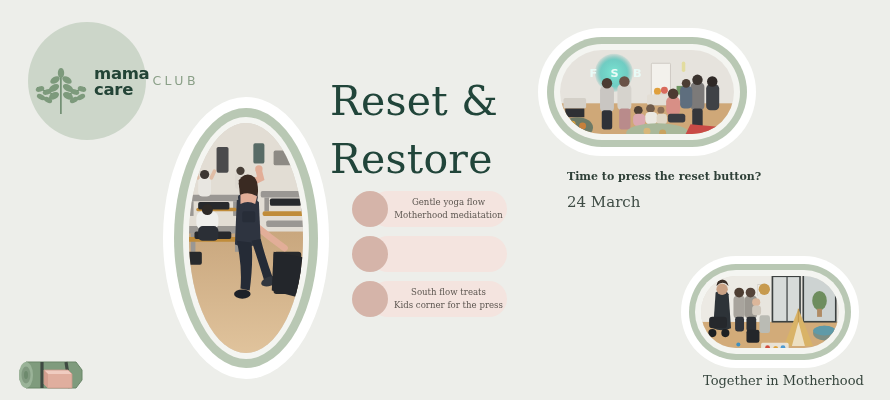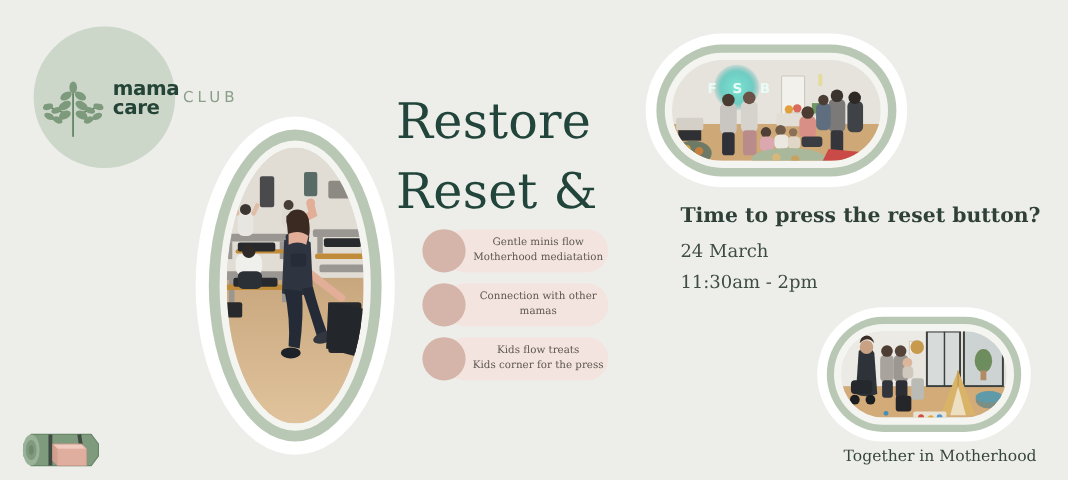--- a/index.html
+++ b/index.html
@@ -174,21 +174,21 @@
   
   .info {
     position: absolute;
     left: 567px; top: 170px;
     width: 280px;
     color: #3d4a44;
     font-family: "DejaVu Serif", serif;
   }
   .info-head {
     font-weight: bold;
-    font-size: 17px;
+    font-size: 11px;
     color: #2f4038;
     margin-bottom: 7px;
     white-space: nowrap;
   }
   .info-line {
     font-size: 15px;
     line-height: 1.72;
     color: #3f4c45;
     white-space: nowrap;
   }
@@ -367,49 +367,45 @@
             </g>
 
             <path d="M100 140 l32 6 l-4 44 l-30 -8 z" fill="#23262b"></path>
           </svg>
         </div>
       </div>
     </div>
   </div>
 
   <div class="title">
+    <span class="ln">Reset &amp;</span>
     <span class="ln">Restore</span>
-    <span class="ln">Reset &amp;</span>
   </div>
 
   <div class="pills">
 
     <div class="pill">
       <div class="pill-bg"></div>
       <div class="pill-dot"></div>
       <div class="pill-text">
-        <span>Gentle minis flow</span>
+        <span>Gentle yoga flow</span>
         <span>Motherhood mediatation</span>
       </div>
+    </div>
+
+    <div class="pill">
+      <div class="pill-bg"></div>
+      <div class="pill-dot"></div>
     </div>
 
     <div class="pill">
       <div class="pill-bg"></div>
       <div class="pill-dot"></div>
       <div class="pill-text">
-        <span>Connection with other</span>
-        <span>mamas</span>
-      </div>
-    </div>
-
-    <div class="pill">
-      <div class="pill-bg"></div>
-      <div class="pill-dot"></div>
-      <div class="pill-text">
-        <span>Kids flow treats</span>
+        <span>South flow treats</span>
         <span>Kids corner for the press</span>
       </div>
     </div>
 
   </div>
 
   <div class="tr-frame">
     <div class="tr-ring-green">
       <div class="tr-ring-white">
         <div class="tr-photo">
@@ -498,21 +494,20 @@
             <circle cx="26" cy="94" r="4" fill="#c7803c"></circle>
           </svg>
         </div>
       </div>
     </div>
   </div>
 
   <div class="info">
     <div class="info-head">Time to press the reset button?</div>
     <div class="info-line">24 March</div>
-    <div class="info-line">11:30am - 2pm</div>
   </div>
 
   <div class="br-frame">
     <div class="br-ring-green">
       <div class="br-ring-white">
         <div class="br-photo">
           <svg viewBox="0 0 170 100" width="100%" height="100%" preserveAspectRatio="xMidYMid slice" aria-hidden="true">
             <rect width="170" height="100" fill="#e4e1da"></rect>
             <rect y="62" width="170" height="38" fill="#d2ab79"></rect>
 

